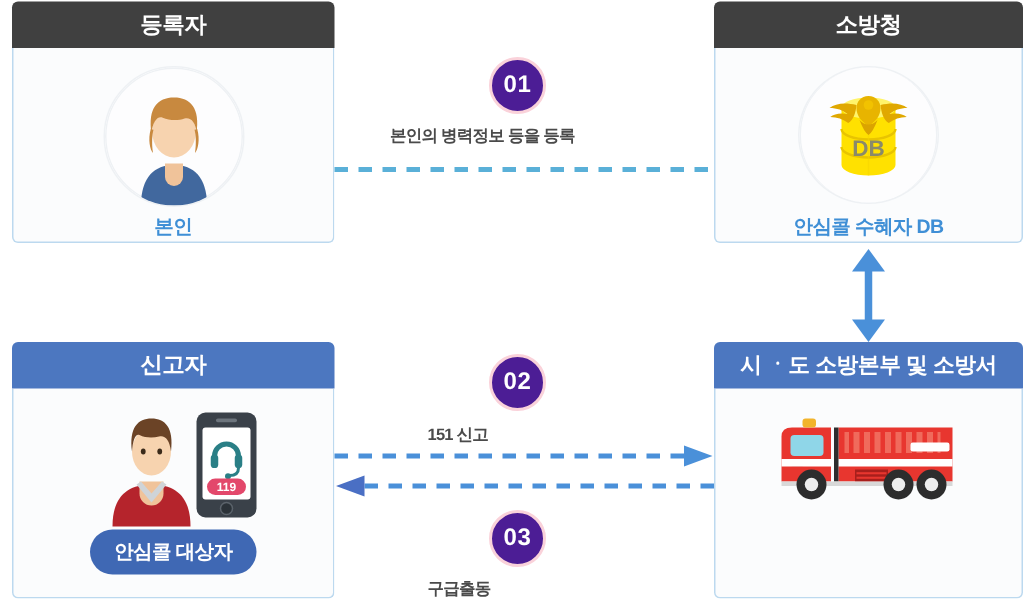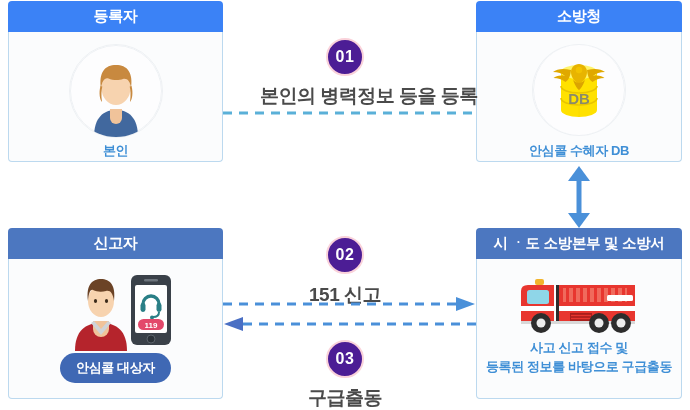--- a/index.html
+++ b/index.html
@@ -39,21 +39,21 @@
     border-radius: 4px 4px 0 0;
     color: #ffffff;
     font-size: 15px;
     font-weight: bold;
     letter-spacing: -0.3px;
     display: flex;
     align-items: center;
     justify-content: center;
     white-space: nowrap;
   }
-  .head-light { background: #3b82f6; }
+  .head-light { background: #404040; }
   .head-dark  { background: #4c77c0; }
 
   .node-body {
     position: absolute;
     inset: 0;
     display: flex;
     flex-direction: column;
     align-items: center;
     justify-content: flex-start;
   }
@@ -103,26 +103,26 @@
     color: #ffffff;
     font-size: 16px;
     font-weight: bold;
     display: flex;
     align-items: center;
     justify-content: center;
     letter-spacing: 0.5px;
   }
   .step-label {
     position: absolute;
-    font-size: 19px;
+    font-size: 11px;
     color: #4a4a4a;
     font-weight: bold;
     letter-spacing: -0.5px;
     white-space: nowrap;
-    text-align: center;
+    text-align: left;
   }
 
   .conn { position: absolute; }
   svg { display: block; overflow: visible; }
 </style>
 </head>
 <body>
 
 <div id="stage">
 
@@ -249,24 +249,20 @@
           <g>
             <circle cx="26" cy="50" r="10" fill="#2d2d2d"></circle>
             <circle cx="26" cy="50" r="4.5" fill="#ededed"></circle>
             <circle cx="84" cy="50" r="10" fill="#2d2d2d"></circle>
             <circle cx="84" cy="50" r="4.5" fill="#ededed"></circle>
             <circle cx="106" cy="50" r="10" fill="#2d2d2d"></circle>
             <circle cx="106" cy="50" r="4.5" fill="#ededed"></circle>
           </g>
         </svg>
       </div>
-      <div class="caption two-line" style="margin-top:4px; width:200px;">
-        <div>사고 신고 접수 및</div>
-        <div>등록된 정보를 바탕으로 구급출동</div>
-      </div>
     </div>
   </div>
 
   <div class="step" style="left:326px; top:38px;">01</div>
   <div class="step-label" style="left:260px; top:83px; width:170px;">본인의 병력정보 등을 등록</div>
   <div class="conn" style="left:223px; top:108px; width:253px; height:10px;">
     <svg width="253" height="10" viewBox="0 0 253 10" aria-hidden="true">
       <line x1="0" y1="5" x2="253" y2="5" stroke="#5ab0d8" stroke-width="3.2" stroke-dasharray="9 7" stroke-linecap="butt"></line>
     </svg>
   </div>

